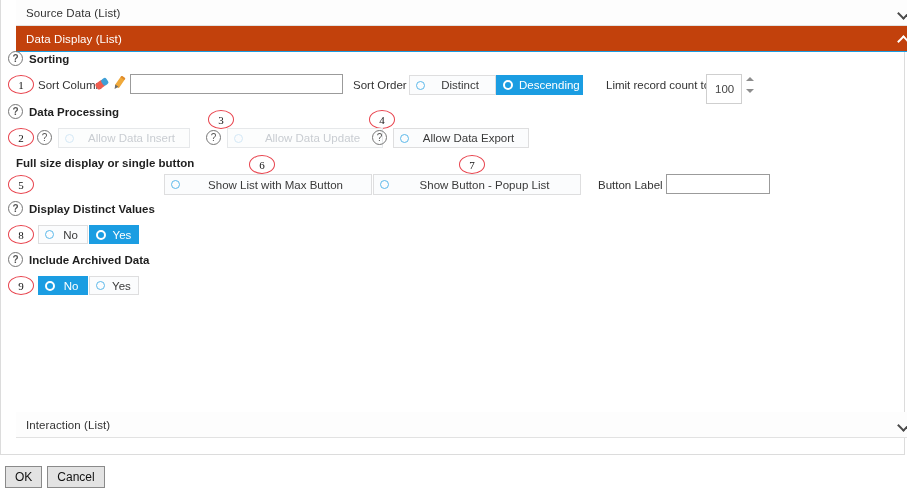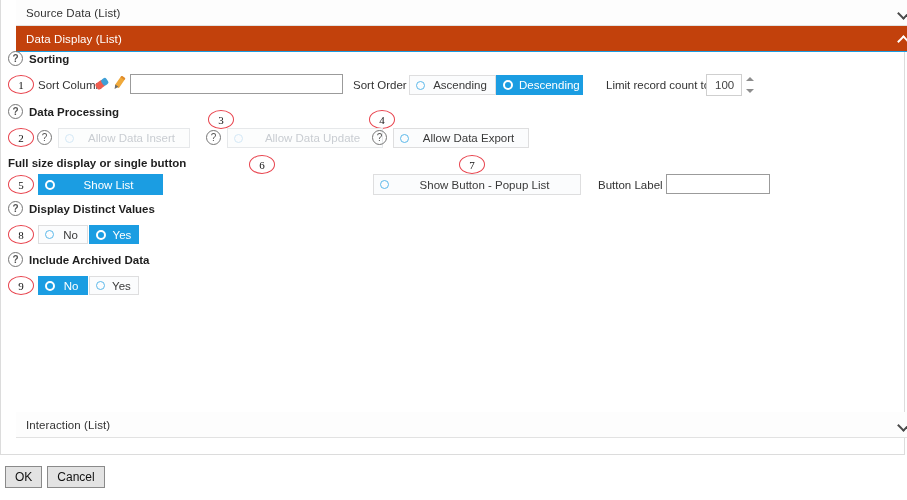--- a/index.html
+++ b/index.html
@@ -105,21 +105,21 @@
 
   
   .textbox{
     position:absolute;box-sizing:border-box;
     border:1px solid #9b9b9b;background:#ffffff;
     height:20px;
   }
   .numbox{
     position:absolute;box-sizing:border-box;
     border:1px solid #cfcfcf;background:#ffffff;
-    height:22px;display:flex;align-items:center;
+    height:30px;display:flex;align-items:center;
     padding-left:8px;font-size:11.5px;color:#444;
   }
   .spin{
     position:absolute;width:10px;height:20px;
   }
   .spin .up,.spin .down{
     position:absolute;left:0;width:0;height:0;
     border-left:4px solid transparent;border-right:4px solid transparent;
   }
   .spin .up{top:2px;border-bottom:4px solid #8d8d8d;}
@@ -183,21 +183,21 @@
       <span class="p-body"></span>
       <span class="p-tip"></span>
   </div>
 
   <input class="textbox" style="left: 130px; top: 74px; width: 213px;" type="text" value="">
 
   <div class="plain-label" style="left:353px;top:79px;">Sort Order</div>
 
   <div class="seg" style="left:409px;top:75px;width:87px;">
     <span class="radio"></span>
-    <span class="txt">Ascending</span>
+    <span class="txt">Distinct</span>
   </div>
   <div class="seg on" style="left:496px;top:75px;width:87px;">
     <span class="radio"></span>
     <span class="txt">Descending</span>
   </div>
 
   <div class="plain-label" style="left:606px;top:79px;">Limit record count to</div>
   <div class="numbox" style="left:706px;top:74px;width:36px;">
     <span>100</span>
   </div>
@@ -232,35 +232,35 @@
     <span class="radio"></span>
     <span class="txt">Allow Data Update</span>
   </div>
 
   <div class="qmark" style="position:absolute;left:372px;top:130px;">?</div>
   <div class="seg" style="left:393px;top:128px;width:136px;">
     <span class="radio"></span>
     <span class="txt">Allow Data Export</span>
   </div>
 
-  <div class="bold-label" style="left:8px;top:157px;">Full size display or single button</div>
+  <div class="bold-label" style="left:16px;top:157px;">Full size display or single button</div>
 
   <div class="marker" style="left:8px;top:175px;">
     <span>5</span>
   </div>
   <div class="marker" style="left:249px;top:155px;">
     <span>6</span>
   </div>
   <div class="marker" style="left:459px;top:155px;">
     <span>7</span>
   </div>
 
-  <div class="seg on" style="left:38px;top:174px;width:125px;height:21px;">
-    <span class="radio"></span>
-    <span class="txt">Show List</span>
+  <div class="seg" style="left:164px;top:174px;width:208px;height:21px;">
+    <span class="radio"></span>
+    <span class="txt">Show List with Max Button</span>
   </div>
   <div class="seg" style="left:373px;top:174px;width:208px;height:21px;">
     <span class="radio"></span>
     <span class="txt">Show Button - Popup List</span>
   </div>
 
   <div class="plain-label" style="left:598px;top:179px;">Button Label</div>
   <input class="textbox" style="left: 666px; top: 174px; width: 104px;" type="text" value="">
 
   <div class="section-title" style="left:8px;top:201px;">

